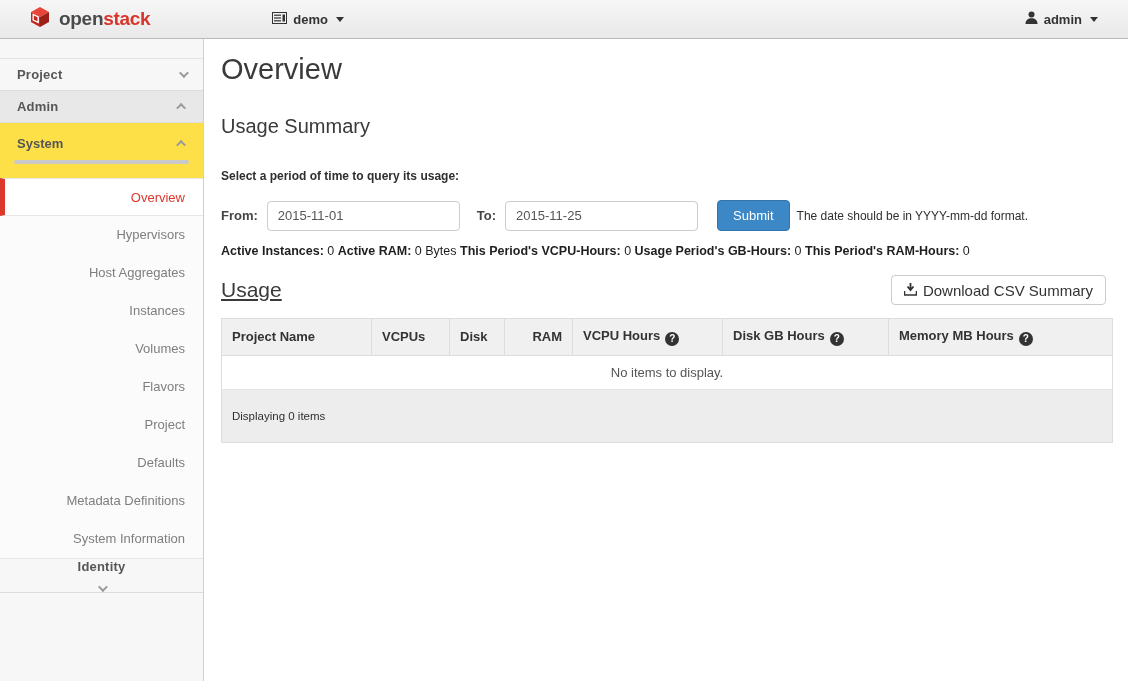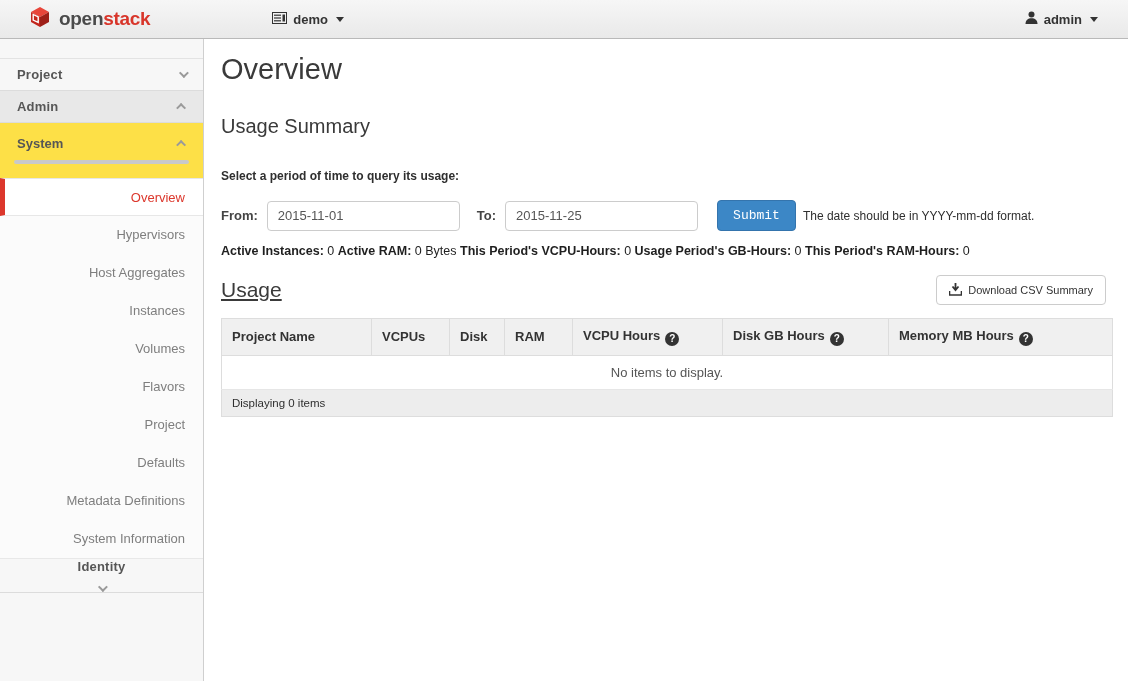--- a/index.html
+++ b/index.html
@@ -71,54 +71,54 @@
   .form-label { font-size: 13px; font-weight: bold; color: #444; margin-right: 9px; }
   .form-label.to { margin-left: 17px; }
   .date-input {
     width: 193px; height: 30px; border: 1px solid #ccc; border-radius: 4px;
     padding: 0 10px; font-size: 13px; color: #555; background: #fff;
     font-family: "Liberation Sans", sans-serif;
   }
   .submit-btn {
     margin-left: 19px; height: 31px; padding: 0 15px; font-size: 13px; color: #fff;
     background: #3c87c6; border: 1px solid #3474ad; border-radius: 4px; cursor: pointer;
-    font-family: Liberation Mono, monospace;
+    font-family: Liberation Sans, sans-serif;
   }
   .date-hint { font-size: 12px; color: #2f2f2f; margin-left: 7px; }
 
   .usage-stats { margin-top: 13px; font-size: 12.5px; color: #1f1f1f; }
   .usage-stats b { font-weight: bold; }
 
   .usage-header-row { display: flex; align-items: center; justify-content: space-between; margin-top: 17px; }
   .usage-title { font-size: 21px; font-weight: normal; color: #3a3a3a; text-decoration: underline; }
   .csv-btn {
     height: 30px; padding: 0 12px; background: #fff; border: 1px solid #ccc; border-radius: 4px;
-    font-size: 11px; color: #333; cursor: pointer; display: inline-flex; align-items: center; gap: 6px;
+    font-size: 15px; color: #333; cursor: pointer; display: inline-flex; align-items: center; gap: 6px;
     font-family: "Liberation Sans", sans-serif; margin-right: 7px;
   }
 
   table.usage-table { width: 100%; border-collapse: collapse; border: 1px solid #ddd; margin-top: 13px; table-layout: fixed; }
   .usage-table th {
     background: #f0f0f0; text-align: left; font-size: 13px; font-weight: bold; color: #333;
     padding: 9px 10px; border-right: 1px solid #ddd; border-bottom: 1px solid #ddd; white-space: nowrap; overflow: hidden;
   }
   .usage-table th:last-child { border-right: none; }
   .usage-table th:nth-child(1) { width: 150px; }
   .usage-table th:nth-child(2) { width: 78px; }
   .usage-table th:nth-child(3) { width: 55px; }
-  .usage-table th:nth-child(4) { width: 68px; }
+  .usage-table th:nth-child(4) { width: 68px; text-align: right; }
   .usage-table th:nth-child(5) { width: 150px; }
   .usage-table th:nth-child(6) { width: 166px; }
   .help-icon {
     display: inline-flex; align-items: center; justify-content: center;
     width: 14px; height: 14px; border-radius: 50%; background: #333; color: #fff;
     font-size: 10px; font-weight: bold; margin-left: 5px; vertical-align: -2px; cursor: pointer;
   }
   .usage-table td.empty-cell { text-align: center; font-size: 13px; color: #555; padding: 9px; background: #fff; border-bottom: 1px solid #e6e6e6; }
-  .usage-table td.footer-cell { background: #ededed; font-size: 11.5px; color: #2f2f2f; padding: 7px 10px; }
+  .usage-table td.footer-cell { background: #ededed; font-size: 11.5px; color: #2f2f2f; padding: 20px 10px; }
 
   .icon-svg { display: inline-block; vertical-align: middle; }
 </style>
 </head>
 <body>
 
 <div class="navbar">
   <div class="brand">
     <span class="icon-svg">
       <svg width="24" height="24" viewBox="0 0 24 24">

